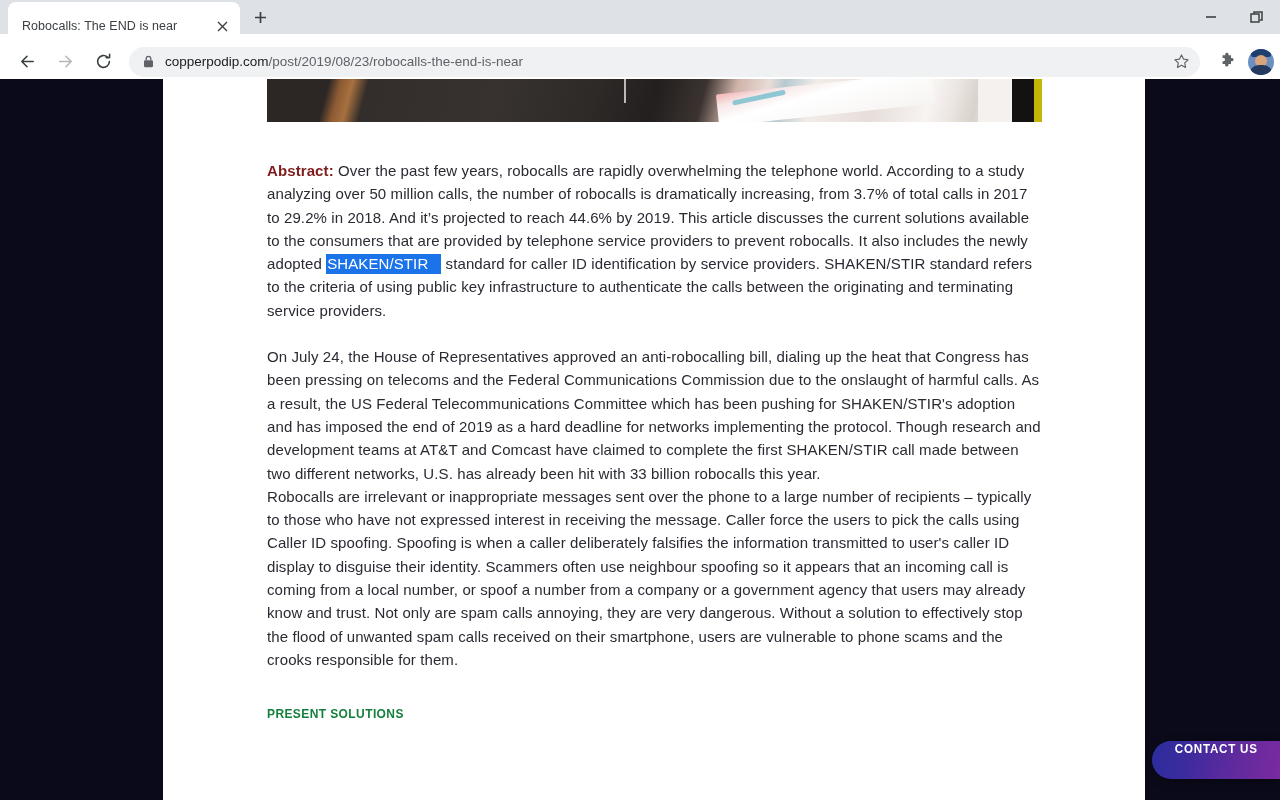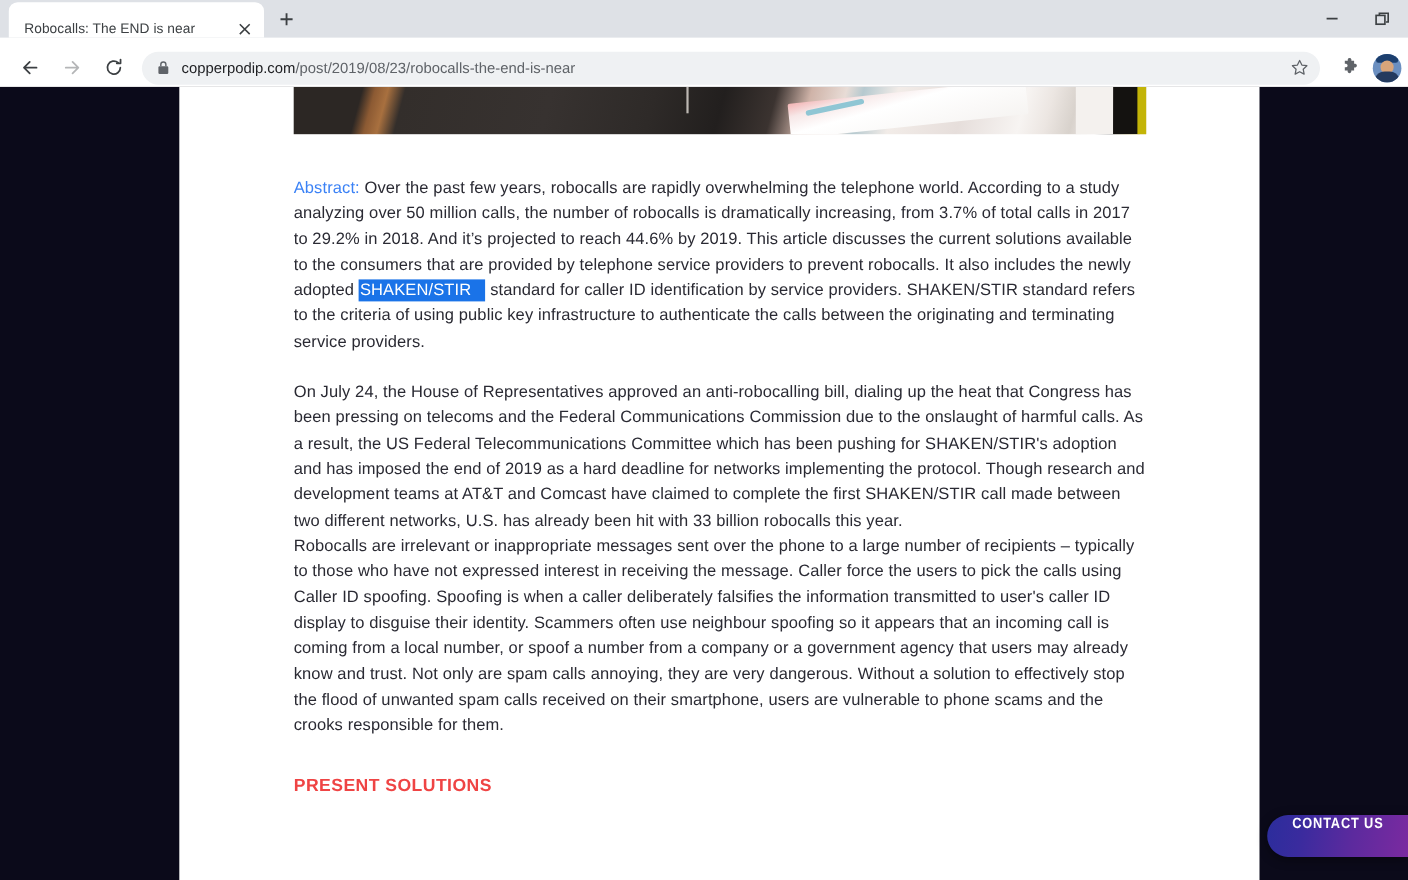--- a/index.html
+++ b/index.html
@@ -229,27 +229,27 @@
     line-height: 23.3px;
     letter-spacing: .1px;
   }
 
   p.body-text { margin-bottom: 0; }
 
   .gap { height: 23px; }
   .gap-large { height: 32px; }
 
   h3.section-head {
-    font-size: 16px;
+    font-size: 12px;
     font-weight: 700;
     letter-spacing: .4px;
-    color: #ef4444;
-  }
-
-  b.lead { font-weight: 400; color: #3b82f6; }
+    color: #15803d;
+  }
+
+  b.lead { font-weight: 700; color: #7f1d1d; }
 
   .sel {
     background: #1a73e8;
     color: #ffffff;
     padding: 1px 13px 2px 1px;
   }
 
   
   .contact-pill {
     position: absolute;

